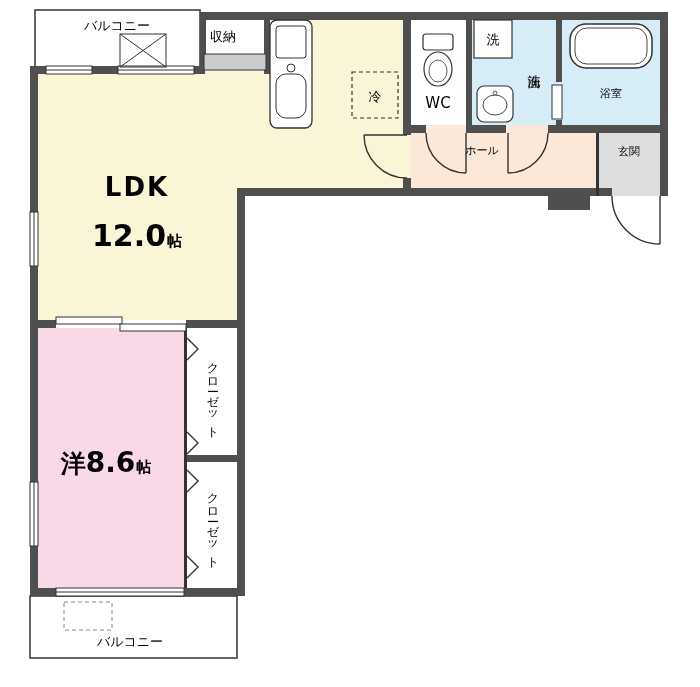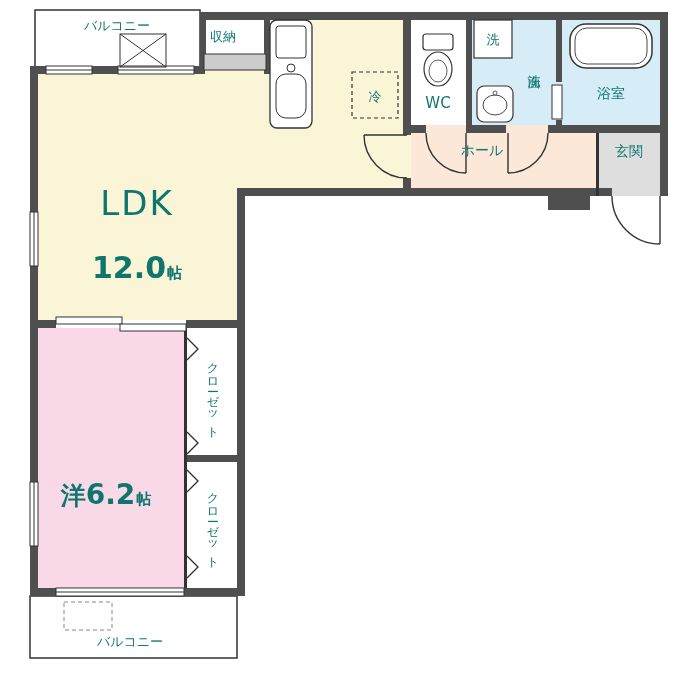--- a/index.html
+++ b/index.html
@@ -1,27 +1,27 @@
 <!DOCTYPE html>
 <html><head>
 <meta charset="utf-8">
 <style>
   html,body{margin:0;padding:0;background:#fff;}
   .stage{position:relative;width:700px;height:687px;background:#fff;overflow:hidden;
-         font-family:"DejaVu Sans","Liberation Sans",sans-serif;color:#0f766e;}
+         font-family:"DejaVu Sans","Liberation Sans",sans-serif;color:#000000;}
   .stage svg{position:absolute;left:0;top:0;}
   .lbl{position:absolute;transform:translate(-50%,-50%);white-space:nowrap;line-height:1;
        text-align:center;}
   .s12{font-size:12px}
   .s13{font-size:13px}
-  .s14{font-size:14px}
+  .s14{font-size:11px}
   .s15{font-size:15px}
   .vert{writing-mode:vertical-rl;text-orientation:upright;letter-spacing:2px;line-height:1;}
-  .bigrow{display:flex;align-items:baseline;font-weight:bold;margin-top:32px;}
-  .ldk-name{font-size:34px;font-weight:normal;letter-spacing:2px;margin-top:16px;}
+  .bigrow{display:flex;align-items:baseline;font-weight:bold;}
+  .ldk-name{font-size:26px;font-weight:bold;letter-spacing:2px;}
   .num-lg{font-size:30px;}
   .num-md{font-size:28px;}
   .kanji-md{font-size:25px;}
   .unit{font-size:15px;margin-left:1px;}
 </style>
 </head>
 <body>
 
 <div class="stage">
 
@@ -170,21 +170,21 @@
 <div class="lbl s14" style="left:629px;top:151px">玄関</div>
 
 <div class="lbl ldk-name" style="left:137px;top:187px">LDK</div>
 <div class="lbl bigrow" style="left:137px;top:236px">
   <span class="num-lg">12.0</span>
       <span class="unit">帖</span>
 </div>
 
 <div class="lbl bigrow" style="left:106px;top:463px">
   <span class="kanji-md">洋</span>
-      <span class="num-md">6.2</span>
+      <span class="num-md">8.6</span>
       <span class="unit">帖</span>
 </div>
 
 <div class="lbl s12 vert" style="left:213px;top:394px">クローゼット</div>
 <div class="lbl s12 vert" style="left:213px;top:524px">クローゼット</div>
 
 <div class="lbl s13" style="left:130px;top:641px">バルコニー</div>
 
 </div>
 

